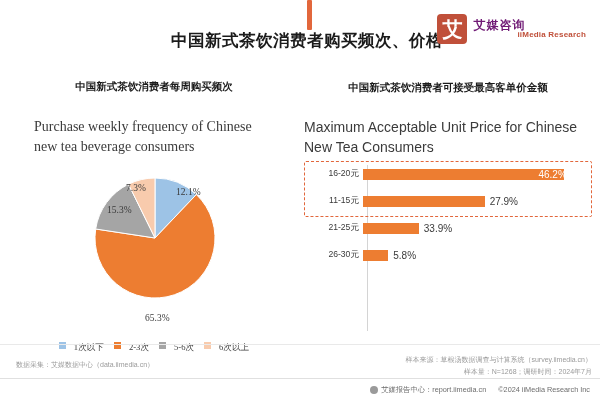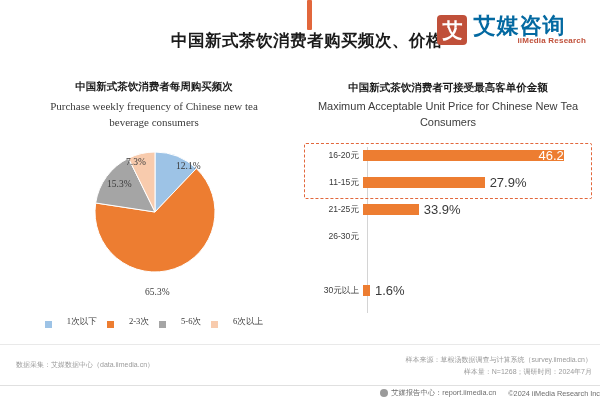--- a/index.html
+++ b/index.html
@@ -29,72 +29,72 @@
     position: absolute; right: 14px; top: 14px;
     display: flex; align-items: center; gap: 6px;
   }
   .logo-mark {
     width: 30px; height: 30px; background: #C0503A; border-radius: 4px;
     color: #fff; font-size: 20px; font-weight: bold;
     display: flex; align-items: center; justify-content: center;
     line-height: 1;
   }
   .logo-txt { display: flex; flex-direction: column; line-height: 1.05; }
-  .logo-cn { font-size: 22px; font-weight: bold; color: #0369a1; letter-spacing: 1px; }
+  .logo-cn { font-size: 12px; font-weight: bold; color: #701a75; letter-spacing: 1px; }
   .logo-en { font-size: 8px; font-weight: bold; color: #C0503A; letter-spacing: .2px; padding-left: 44px; }
 
   
   .panel-left  { position: absolute; left: 8px;   top: 80px; width: 292px; height: 250px; font-family: Liberation Serif, serif; }
   .panel-right { position: absolute; left: 300px; top: 80px; width: 296px; height: 250px; }
 
   .chart-title-cn {
     text-align: center; font-size: 10.5px; font-weight: bold; color: #1b1b1b;
     line-height: 1.4;
   }
   .chart-title-en {
-    text-align: center; font-size: 11px; color: #3b3b3b;
-    line-height: 1.45; margin-top: 4px; padding: 0 26px;
+    font-size: 14px; color: #3b3b3b;
+    line-height: 1.45; margin-top: 22px; padding: 0 26px;
   }
   .panel-right .chart-title-en { padding: 0 4px; }
 
   
   .pie-area { position: relative; width: 292px; height: 175px; margin-top: 8px; }
   .pie-svg { position: absolute; left: 86px; top: 12px; }
   .pie-label {
     position: absolute; font-size: 9.5px; color: #3a3a3a; white-space: nowrap;
   }
   .lbl-121 { left: 168px; top: 22px; }
   .lbl-73  { left: 118px; top: 18px; }
   .lbl-153 { left: 74px;  top: 40px; margin-left: 25px; }
   .lbl-653 { left: 137px; top: 148px; }
 
   .pie-legend {
     display: flex; justify-content: center; align-items: center; gap: 10px;
     margin-top: 2px;
   }
-  .lg-item { display: flex; align-items: flex-end; gap: 15px; }
+  .lg-item { display: flex; align-items: flex-start; gap: 8px; }
   .lg-sw { width: 7px; height: 7px; display: inline-block; }
   .lg-tx { font-size: 8.6px; color: #3a3a3a; white-space: nowrap; }
 
   
-  .bar-area { position: relative; width: 296px; height: 178px; margin-top: 12px; }
+  .bar-area { position: relative; width: 296px; height: 178px; margin-top: 4px; }
   .bar-axis {
     position: absolute; left: 67px; top: 4px; width: 1px; height: 166px; background: #d4d4d4;
   }
   .bar-row {
     position: absolute; left: 0; width: 296px; height: 26px;
     display: flex; align-items: center;
   }
   .bar-cat {
     width: 63px; text-align: right; font-size: 8.6px; color: #3a3a3a;
     padding-right: 4px; white-space: nowrap;
   }
   .bar-track { position: relative; flex: 1; height: 26px; display: flex; align-items: center; }
   .bar-fill { height: 11px; background: #ED7D31; }
-  .bar-val { font-size: 13px; color: #3a3a3a; margin-left: 5px; white-space: nowrap; }
+  .bar-val { font-size: 10px; color: #3a3a3a; margin-left: 5px; white-space: nowrap; }
   .bar-val.inside { position: absolute; color: #ffffff; margin-left: 0; }
 
   .highlight-box {
     position: absolute; left: 4px; top: 0px; width: 288px; height: 56px;
     border: 1.3px dashed #E2673C; border-radius: 2px; pointer-events: none;
   }
 
   
   .footer-sep {
     position: absolute; left: 0; top: 344px; width: 600px; height: 1px; background: #e9e9e9;
@@ -102,24 +102,24 @@
   .foot-left {
     position: absolute; left: 16px; top: 360px;
     font-size: 7px; color: #9a9a9a; white-space: nowrap;
   }
   .foot-right {
     position: absolute; right: 8px; top: 354px;
     text-align: right;
   }
   .foot-right div { font-size: 7px; color: #9a9a9a; white-space: nowrap; line-height: 1.75; }
   .bottom-bar {
-    position: absolute; left: 0; bottom: 0; width: 600px; height: 15px;
+    position: absolute; left: 0; bottom: 0; width: 600px; height: 22px;
     border-top: 1px solid #e0e0e0;
     display: flex; align-items: center; justify-content: flex-end;
-    gap: 12px; padding-right: 0;
+    gap: 12px; padding-right: 10px;
   }
   .bb-badge {
     width: 8px; height: 8px; border-radius: 50%; background: #9a9a9a;
     display: inline-block; margin-right: 3px;
   }
   .bb-txt { font-size: 7.3px; color: #6d6d6d; white-space: nowrap; display: flex; align-items: center; }
 </style>
 </head>
 <body>
 
@@ -199,26 +199,23 @@
         </div>
         <div class="bar-row" style="top: 54px;">
           <div class="bar-cat">21-25元</div>
           <div class="bar-track">
             <div class="bar-fill" style="width: 55.808px; background: rgb(237, 125, 49);"></div>
             <span class="bar-val">33.9%</span>
           </div>
         </div>
         <div class="bar-row" style="top: 81px;">
           <div class="bar-cat">26-30元</div>
-        </div>
-        <div class="bar-row" style="top: 135px;">
-          <div class="bar-cat">30元以上</div>
-          <div class="bar-track">
-            <div class="bar-fill" style="width: 6.976px; background: rgb(237, 125, 49);"></div>
-            <span class="bar-val">1.6%</span>
+          <div class="bar-track">
+            <div class="bar-fill" style="width: 25.288px; background: rgb(237, 125, 49);"></div>
+            <span class="bar-val">5.8%</span>
           </div>
         </div>
       </div>
   </div>
 
   <div class="footer-sep"></div>
   <div class="foot-left">数据采集：艾媒数据中心（data.iimedia.cn）</div>
   <div class="foot-right">
     <div>样本来源：草根汤数据调查与计算系统（survey.iimedia.cn）</div>
     <div>样本量：N=1268；调研时间：2024年7月</div>

